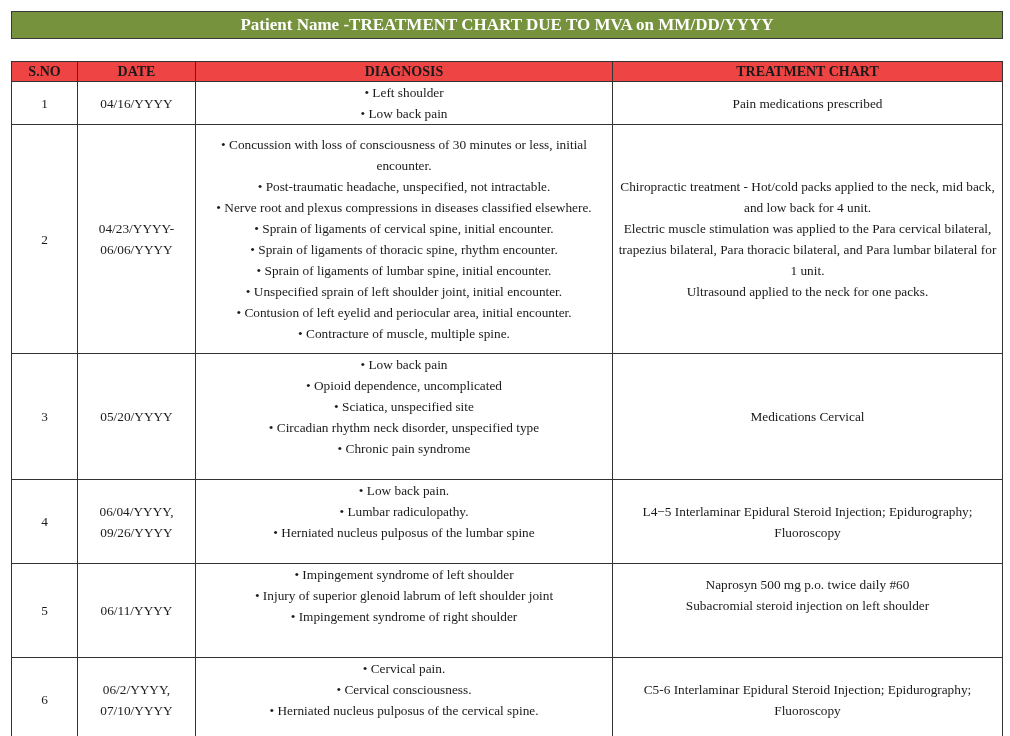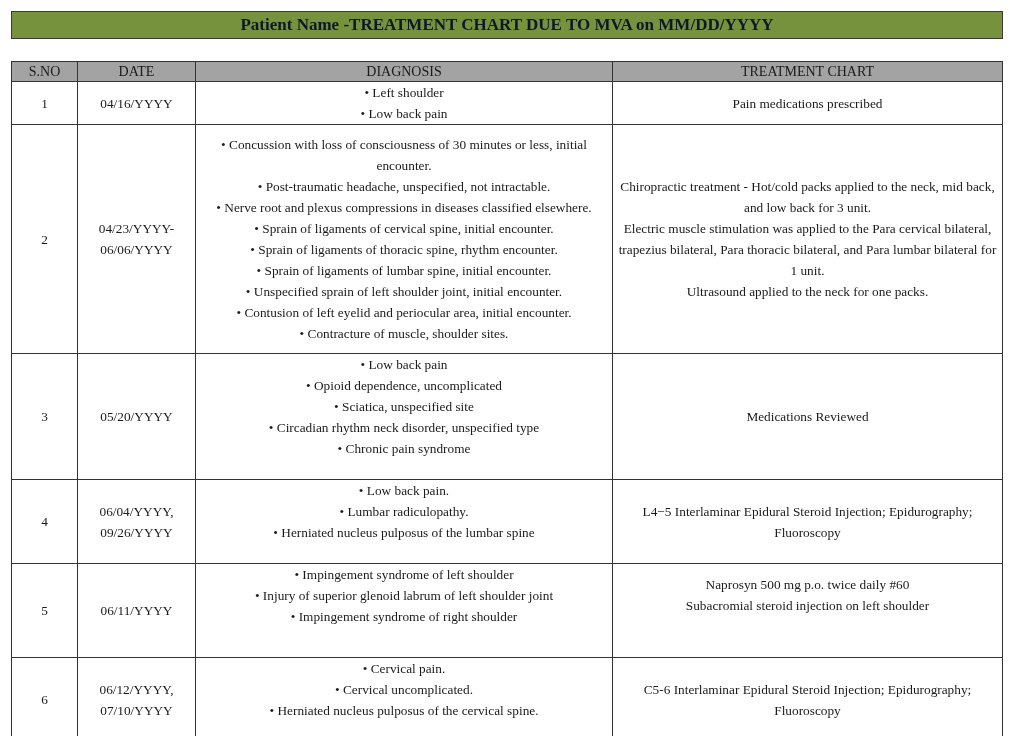--- a/index.html
+++ b/index.html
@@ -4,32 +4,32 @@
   <style>
     html, body { margin: 0; padding: 0; background: #ffffff; }
     body {
       width: 1010px; height: 736px; position: relative; overflow: hidden;
       font-family: "Liberation Serif", serif; color: #1a1a1a;
     }
     .title-bar {
       position: absolute; left: 11px; top: 11px; width: 990px; height: 26px;
       background: #76923c; border: 1px solid #3a3a3a;
       display: flex; align-items: center; justify-content: center;
-      font-weight: bold; font-size: 17px; color: #0f172a;
+      font-weight: bold; font-size: 17px; color: #ffffff;
     }
     table.chart {
       position: absolute; left: 11px; top: 61px; width: 991px;
       border-collapse: collapse; table-layout: fixed;
       font-size: 13.3px; line-height: 21px;
     }
     table.chart th, table.chart td {
       border: 1px solid #333; text-align: center; vertical-align: middle; padding: 0 2px;
     }
     table.chart th {
-      background: #a3a3a3; font-weight: normal; font-size: 14px; height: 19px; line-height: 18px; text-align: center;
+      background: #ef4444; font-weight: bold; font-size: 14px; height: 19px; line-height: 18px; text-align: center;
     }
     col.c-sno { width: 66px; }
     col.c-date { width: 118px; }
     col.c-diag { width: 417px; }
     col.c-treat { width: 390px; }
     .diag-line, .treat-line { display: block; }
     tr.r1 td { height: 40px; }
     tr.r2 td { height: 228px; text-align: center; }
     tr.r3 td { height: 125px; }
     tr.r4 td { height: 83px; }
@@ -80,43 +80,43 @@
       </td>
       <td>
         <span class="diag-line">• Concussion with loss of consciousness of 30 minutes or less, initial encounter.</span>
         <span class="diag-line">• Post-traumatic headache, unspecified, not intractable.</span>
         <span class="diag-line">• Nerve root and plexus compressions in diseases classified elsewhere.</span>
         <span class="diag-line">• Sprain of ligaments of cervical spine, initial encounter.</span>
         <span class="diag-line">• Sprain of ligaments of thoracic spine, rhythm encounter.</span>
         <span class="diag-line">• Sprain of ligaments of lumbar spine, initial encounter.</span>
         <span class="diag-line">• Unspecified sprain of left shoulder joint, initial encounter.</span>
         <span class="diag-line">• Contusion of left eyelid and periocular area, initial encounter.</span>
-        <span class="diag-line">• Contracture of muscle, shoulder sites.</span>
+        <span class="diag-line">• Contracture of muscle, multiple spine.</span>
       </td>
       <td>
-        <span class="treat-line">Chiropractic treatment - Hot/cold packs applied to the neck, mid back, and low back for 3 unit.</span>
+        <span class="treat-line">Chiropractic treatment - Hot/cold packs applied to the neck, mid back, and low back for 4 unit.</span>
         <span class="treat-line">Electric muscle stimulation was applied to the Para cervical bilateral, trapezius bilateral, Para thoracic bilateral, and Para lumbar bilateral for 1 unit.</span>
         <span class="treat-line">Ultrasound applied to the neck for one packs.</span>
       </td>
     </tr>
 
     <tr class="r3">
       <td>3</td>
       <td>
         <span class="diag-line">05/20/YYYY</span>
       </td>
       <td style="vertical-align: top;">
         <span class="diag-line">• Low back pain</span>
         <span class="diag-line">• Opioid dependence, uncomplicated</span>
         <span class="diag-line">• Sciatica, unspecified site</span>
         <span class="diag-line">• Circadian rhythm neck disorder, unspecified type</span>
         <span class="diag-line">• Chronic pain syndrome</span>
       </td>
       <td>
-        <span class="treat-line">Medications Reviewed</span>
+        <span class="treat-line">Medications Cervical</span>
       </td>
     </tr>
 
     <tr class="r4">
       <td>4</td>
       <td>
         <span class="diag-line">06/04/YYYY,</span>
         <span class="diag-line">09/26/YYYY</span>
       </td>
       <td style="vertical-align: top;">
@@ -141,26 +141,26 @@
       </td>
       <td style="vertical-align: top; padding-top: 10px;">
         <span class="treat-line">Naprosyn 500 mg p.o. twice daily #60</span>
         <span class="treat-line">Subacromial steroid injection on left shoulder</span>
       </td>
     </tr>
 
     <tr class="r6">
       <td>6</td>
       <td>
-        <span class="diag-line">06/12/YYYY,</span>
+        <span class="diag-line">06/2/YYYY,</span>
         <span class="diag-line">07/10/YYYY</span>
       </td>
       <td style="vertical-align: top;">
         <span class="diag-line">• Cervical pain.</span>
-        <span class="diag-line">• Cervical uncomplicated.</span>
+        <span class="diag-line">• Cervical consciousness.</span>
         <span class="diag-line">• Herniated nucleus pulposus of the cervical spine.</span>
       </td>
       <td>
         <span class="treat-line">C5-6 Interlaminar Epidural Steroid Injection; Epidurography; Fluoroscopy</span>
       </td>
     </tr>
   </tbody>
 </table>
 
 </body></html>

